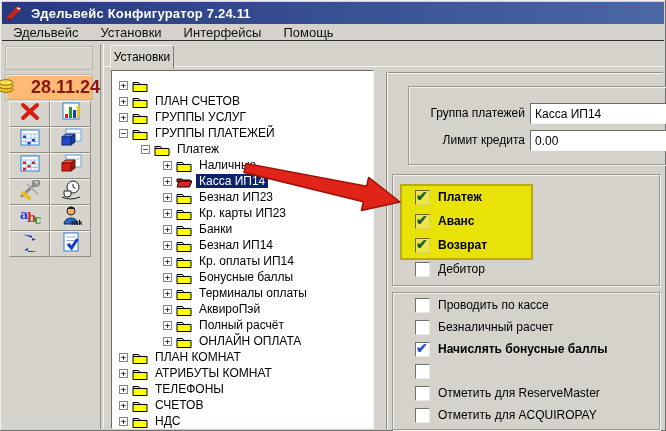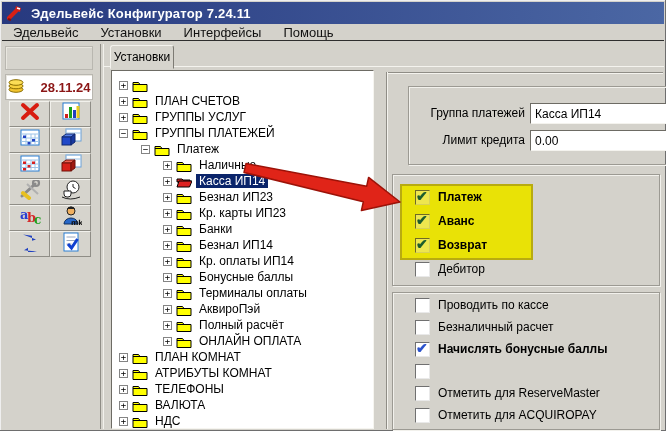--- a/index.html
+++ b/index.html
@@ -17,23 +17,23 @@
   .titlebar .ttl{color:#fff;font-size:13px;font-weight:bold;letter-spacing:.2px;white-space:nowrap;}
   
   .menubar{position:absolute;left:2px;top:24px;width:662px;height:16px;background:#d4d2cb;
     display:flex;align-items:center;font-size:13px;color:#111;}
   .menubar .mi{padding:0 11px;cursor:default;}
   .menu-sep{position:absolute;left:2px;top:40px;width:662px;height:1px;background:#2e2e2e;}
   
   .side-box{position:absolute;left:5px;top:46px;width:86px;height:22px;
     background:#d6d4cd;border:1px solid #b9b7b0;box-shadow:inset 1px 1px 0 #e9e7e0;}
   .side-date{position:absolute;left:5px;top:74px;width:86px;height:24px;
-    background:#ffffff;border:1px solid #b9b7b0;box-shadow:inset 1px 1px 0 #e9e7e0;
+    background:#fdba74;border:1px solid #b9b7b0;box-shadow:inset 1px 1px 0 #e9e7e0;
     display:flex;align-items:center;justify-content:center;gap:17px;
-    color:var(--date-text,#8b1616);font-weight:bold;font-size:13px;}
+    color:var(--date-text,#8b1616);font-weight:bold;font-size:18px;}
   .btn-grid{position:absolute;left:9px;top:101px;width:84px;display:grid;
     grid-template-columns:41px 41px;grid-auto-rows:26px;}
   .sbtn{background:#d6d4cd;border:1px solid;border-color:#f2f1ec #8f8d86 #8f8d86 #f2f1ec;
     display:flex;align-items:center;justify-content:center;cursor:pointer;}
   .sbtn svg{width:22px;height:20px;}
   .side-divider{position:absolute;left:100px;top:44px;width:2px;height:385px;
     border-left:1px solid #8f8d86;border-right:1px solid #f2f1ec;}
   
   .tab{position:absolute;left:110px;top:45px;width:62px;height:22px;z-index:3;
     background:#d6d4cd;border:1px solid;border-color:#f4f3ee #7d7b74 #d6d4cd #f4f3ee;
@@ -427,21 +427,21 @@
         <span class="tlabel">ТЕЛЕФОНЫ</span>
       </div>
       <div class="tree-row" style="padding-left: 7px;">
         <span class="toggle">+</span>
         <span class="folder">
           <svg viewBox="0 0 16 13">
             <path d="M1 3.5 h5.5 l1.5 2 h7 v7 h-14 z" fill="#ffff00" stroke="#000" stroke-width="1"></path>
             <path d="M1 5.5 h14" stroke="#000" stroke-width="1"></path>
           </svg>
         </span>
-        <span class="tlabel">ВАЛЮТА</span>
+        <span class="tlabel">СЧЕТОВ</span>
       </div>
       <div class="tree-row" style="padding-left: 7px;">
         <span class="toggle">+</span>
         <span class="folder">
           <svg viewBox="0 0 16 13">
             <path d="M1 3.5 h5.5 l1.5 2 h7 v7 h-14 z" fill="#ffff00" stroke="#000" stroke-width="1"></path>
             <path d="M1 5.5 h14" stroke="#000" stroke-width="1"></path>
           </svg>
         </span>
         <span class="tlabel">НДС</span>

